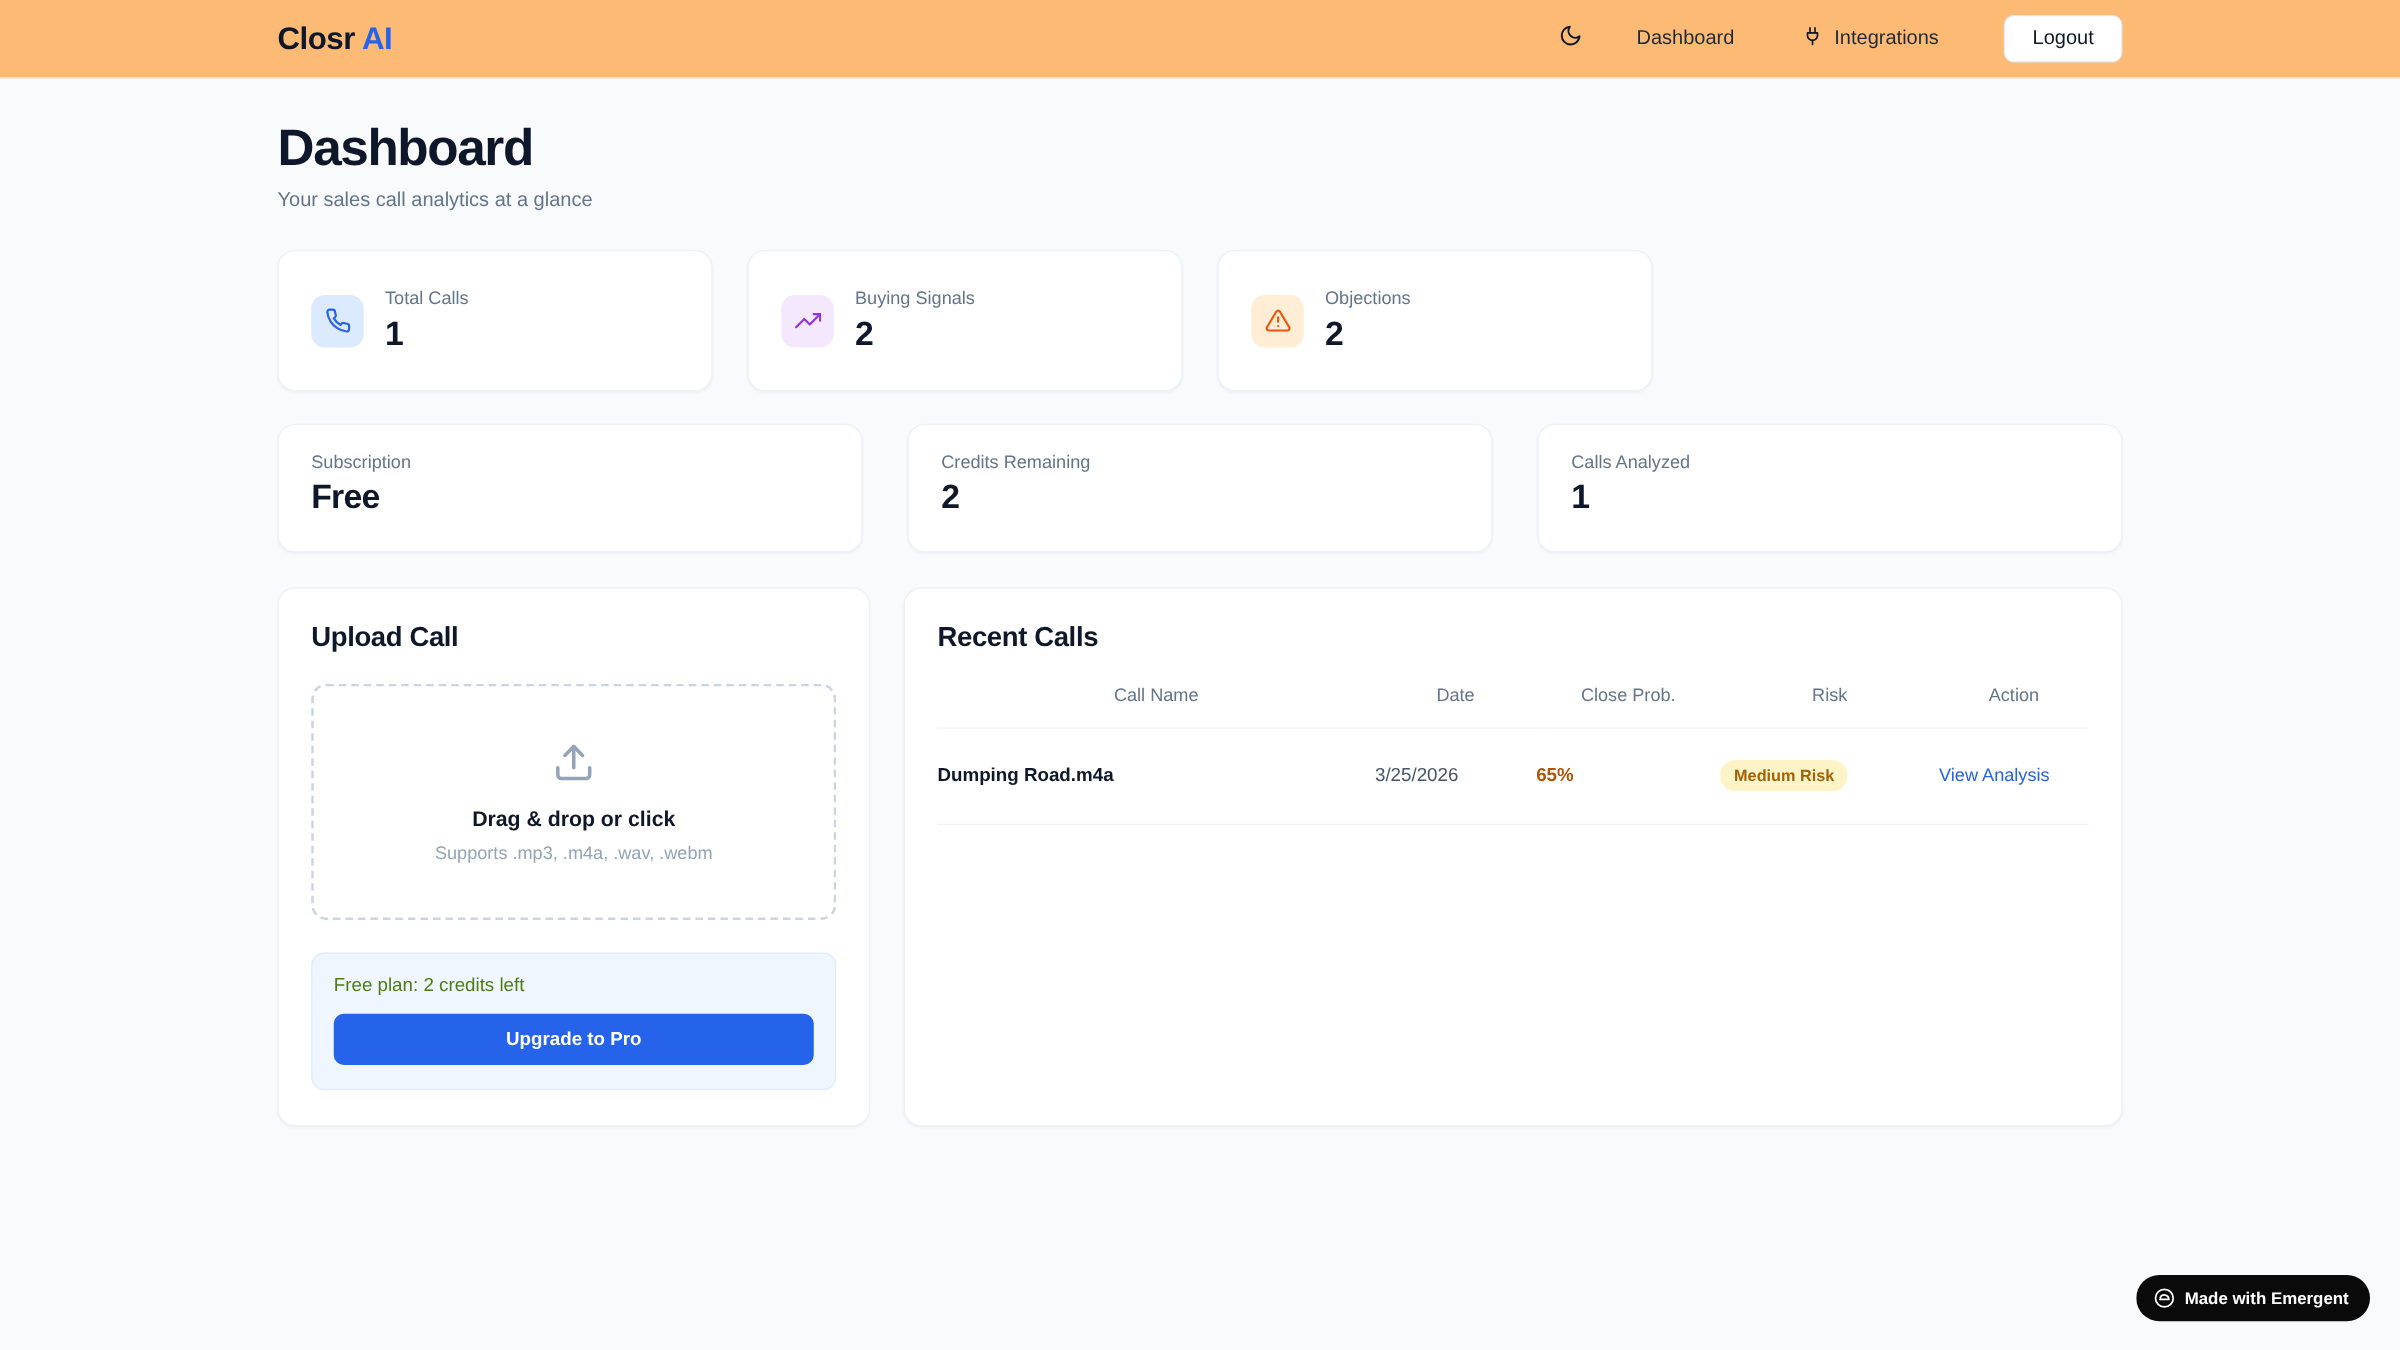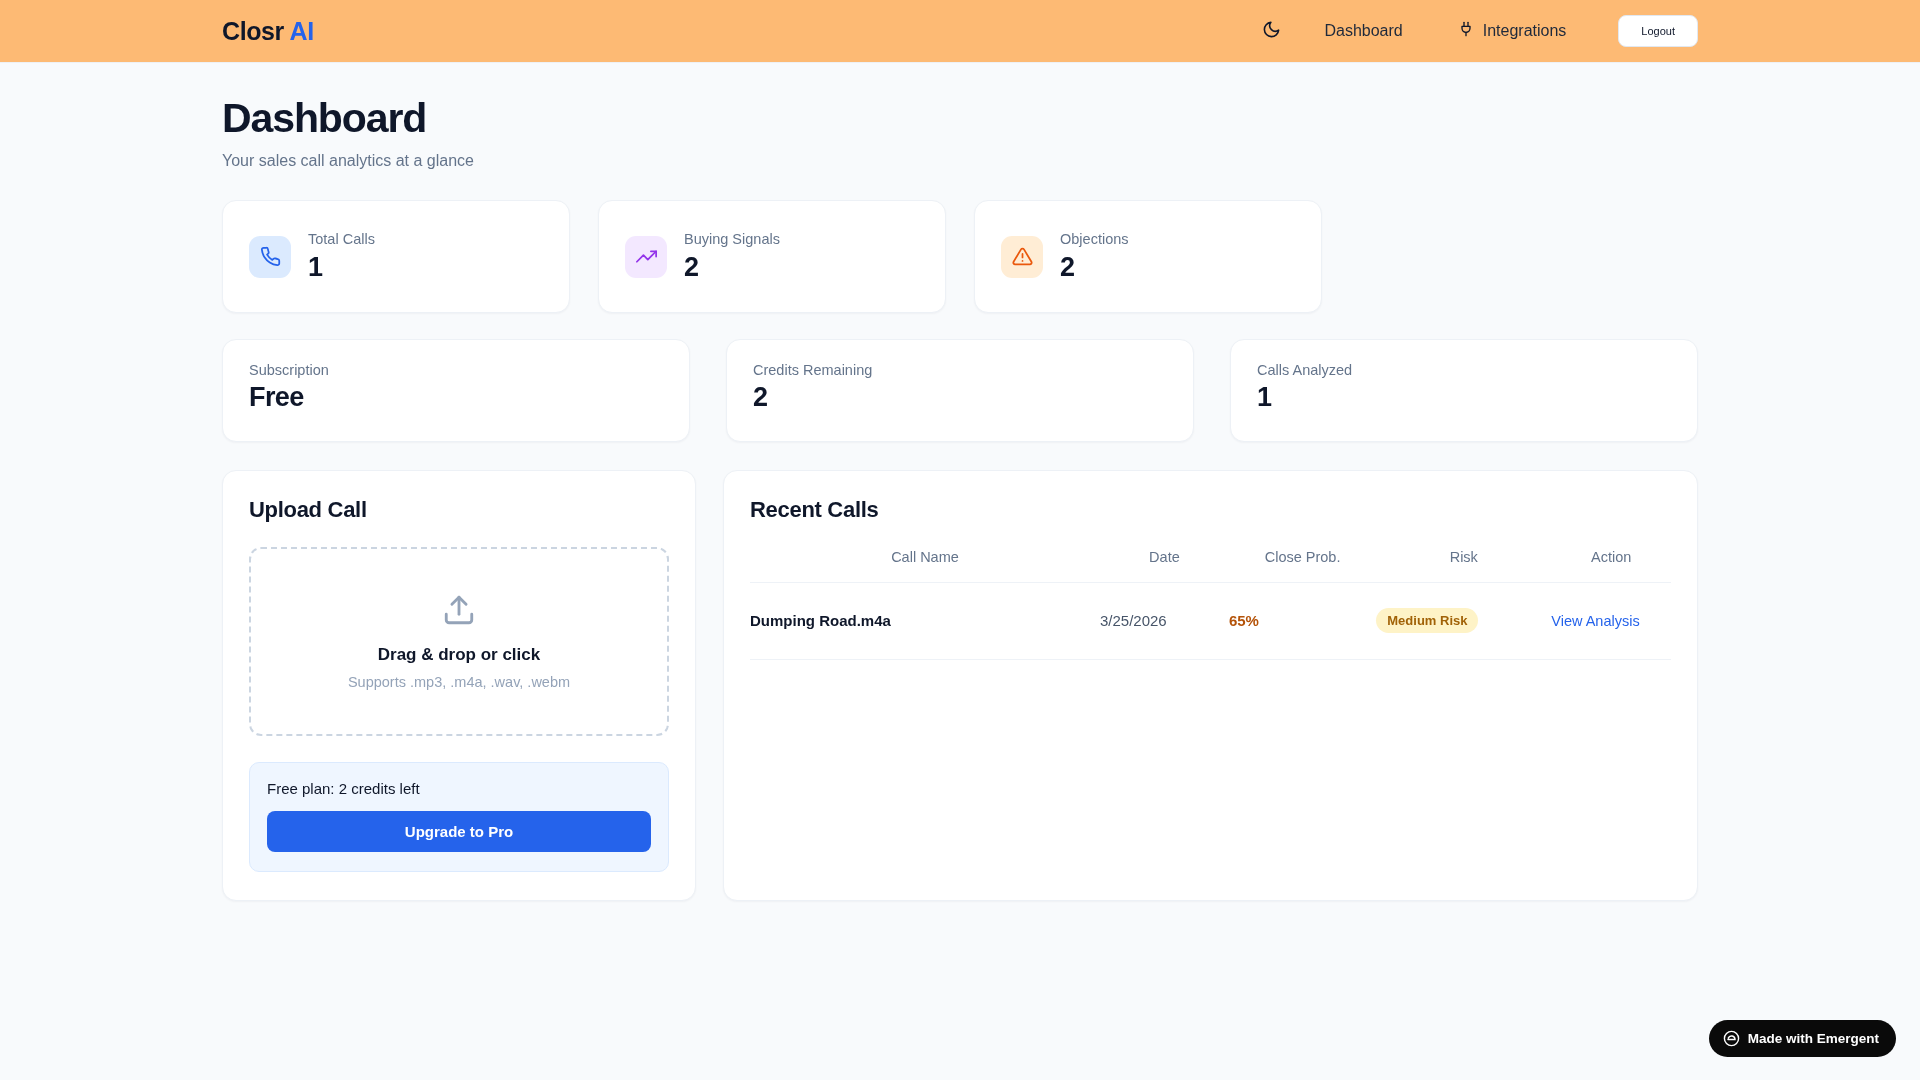--- a/index.html
+++ b/index.html
@@ -64,21 +64,21 @@
     white-space: nowrap;
   }
   .nav-link + .nav-link { margin-left: 47px; }
 
   .logout-btn {
     margin-left: 48px;
     border: 1px solid #e2e8f0;
     background: #ffffff;
     border-radius: 8px;
     padding: 9px 22px;
-    font-size: 11px;
+    font-size: 16px;
     color: #0f172a;
     font-family: inherit;
     cursor: pointer;
     white-space: nowrap;
   }
 
   
   .page {
     padding: 32px 222px 0 222px;
   }
@@ -222,21 +222,21 @@
   
   .upgrade-banner {
     margin-top: 26px;
     background: #eff6ff;
     border: 1px solid #dbeafe;
     border-radius: 10px;
     padding: 17px 17px 19px 17px;
   }
   .upgrade-text {
     font-size: 15px;
-    color: #0f172a;
+    color: #4d7c0f;
   }
   .upgrade-btn {
     display: block;
     width: 100%;
     margin-top: 14px;
     background: #2563eb;
     color: #ffffff;
     border: none;
     border-radius: 8px;
     padding: 12px 0;

